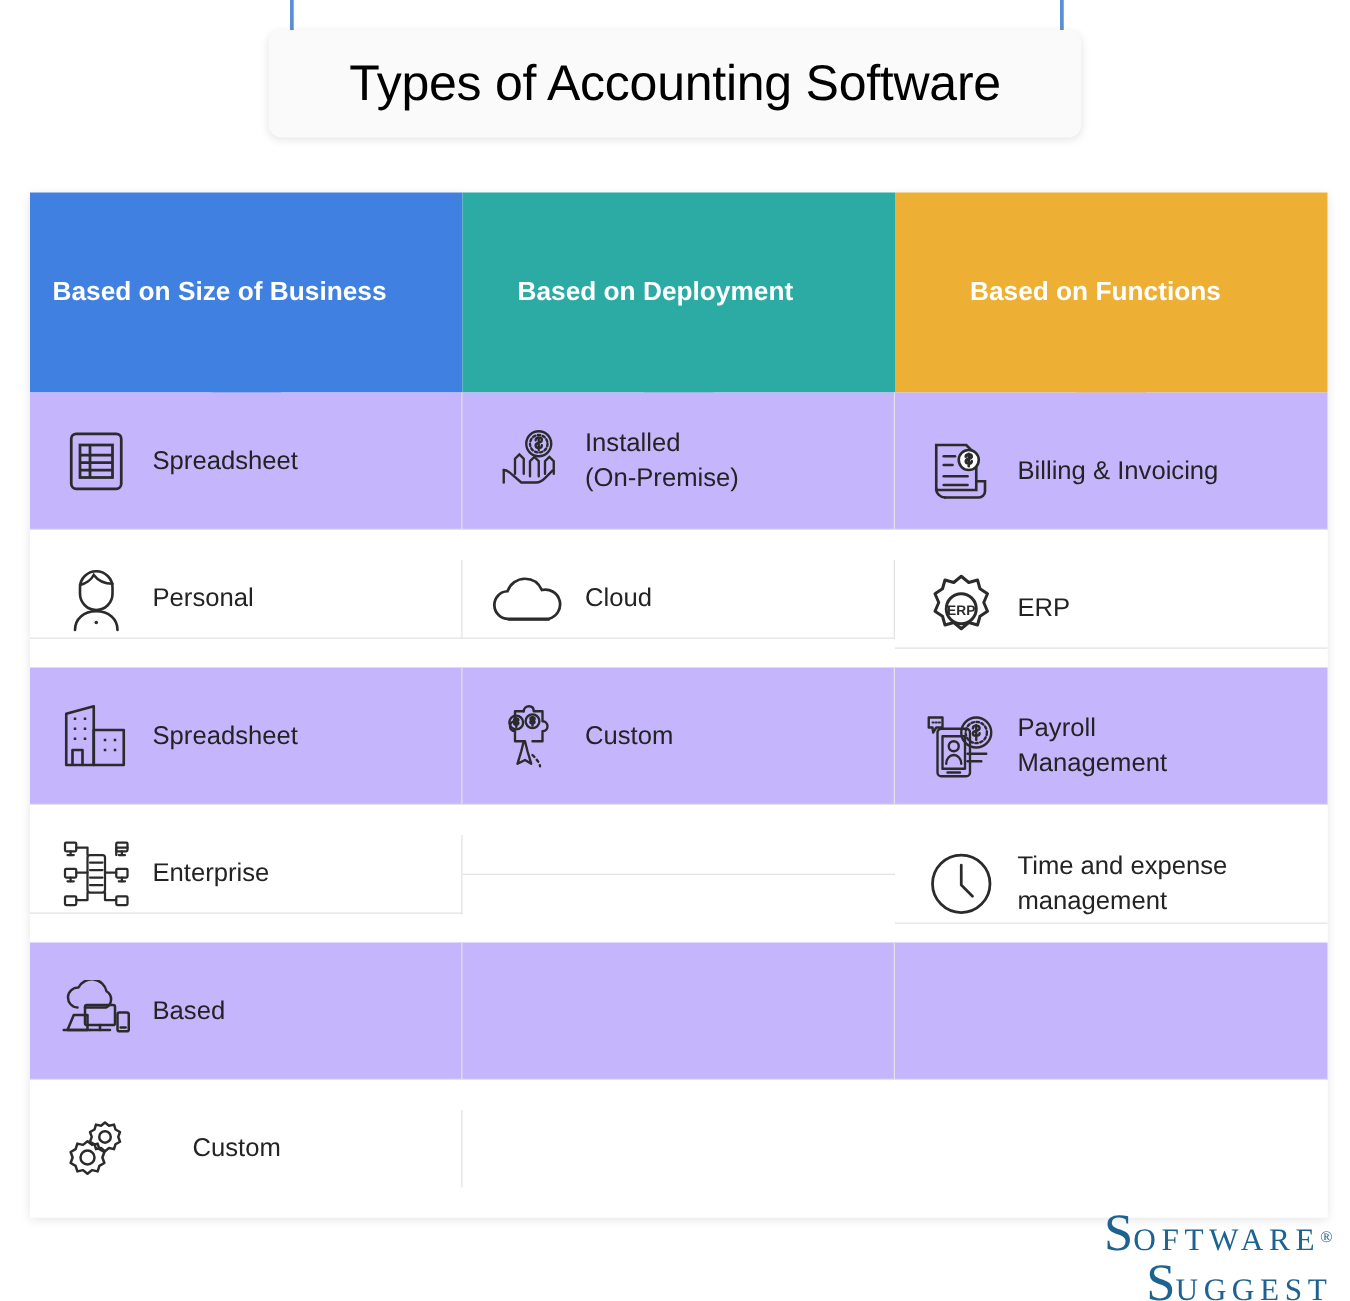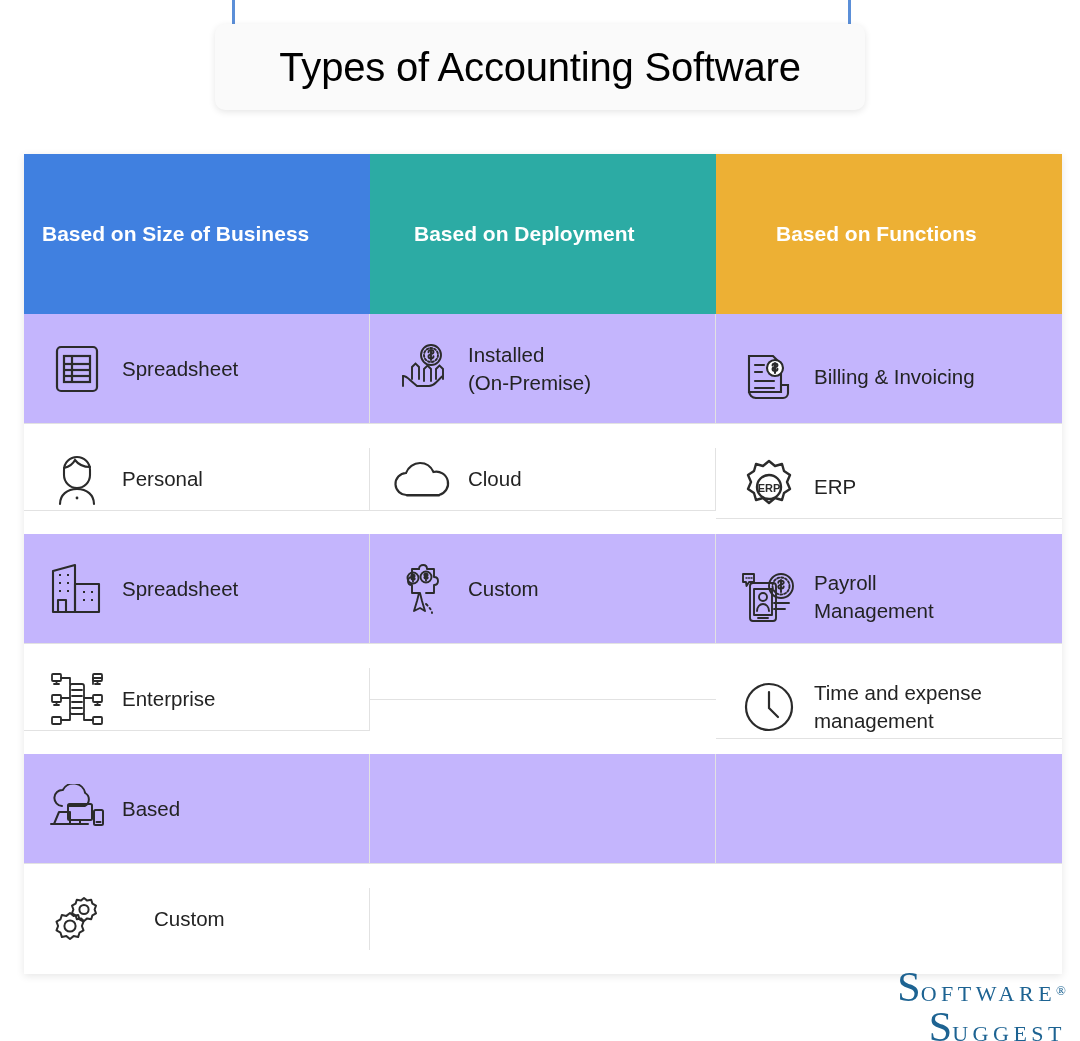--- a/index.html
+++ b/index.html
@@ -154,21 +154,21 @@
   }
   .logo .l1, .logo .l2 {
     white-space: nowrap;
     display: block;
   }
   .logo .big {
     font-size: 42px;
     letter-spacing: 0px;
   }
   .logo .sm {
-    font-size: 22px;
+    font-size: 25px;
     letter-spacing: 4.5px;
   }
   .logo .reg {
     font-size: 13px;
     vertical-align: super;
     letter-spacing: 0;
   }
 </style>
 </head>
 <body>

